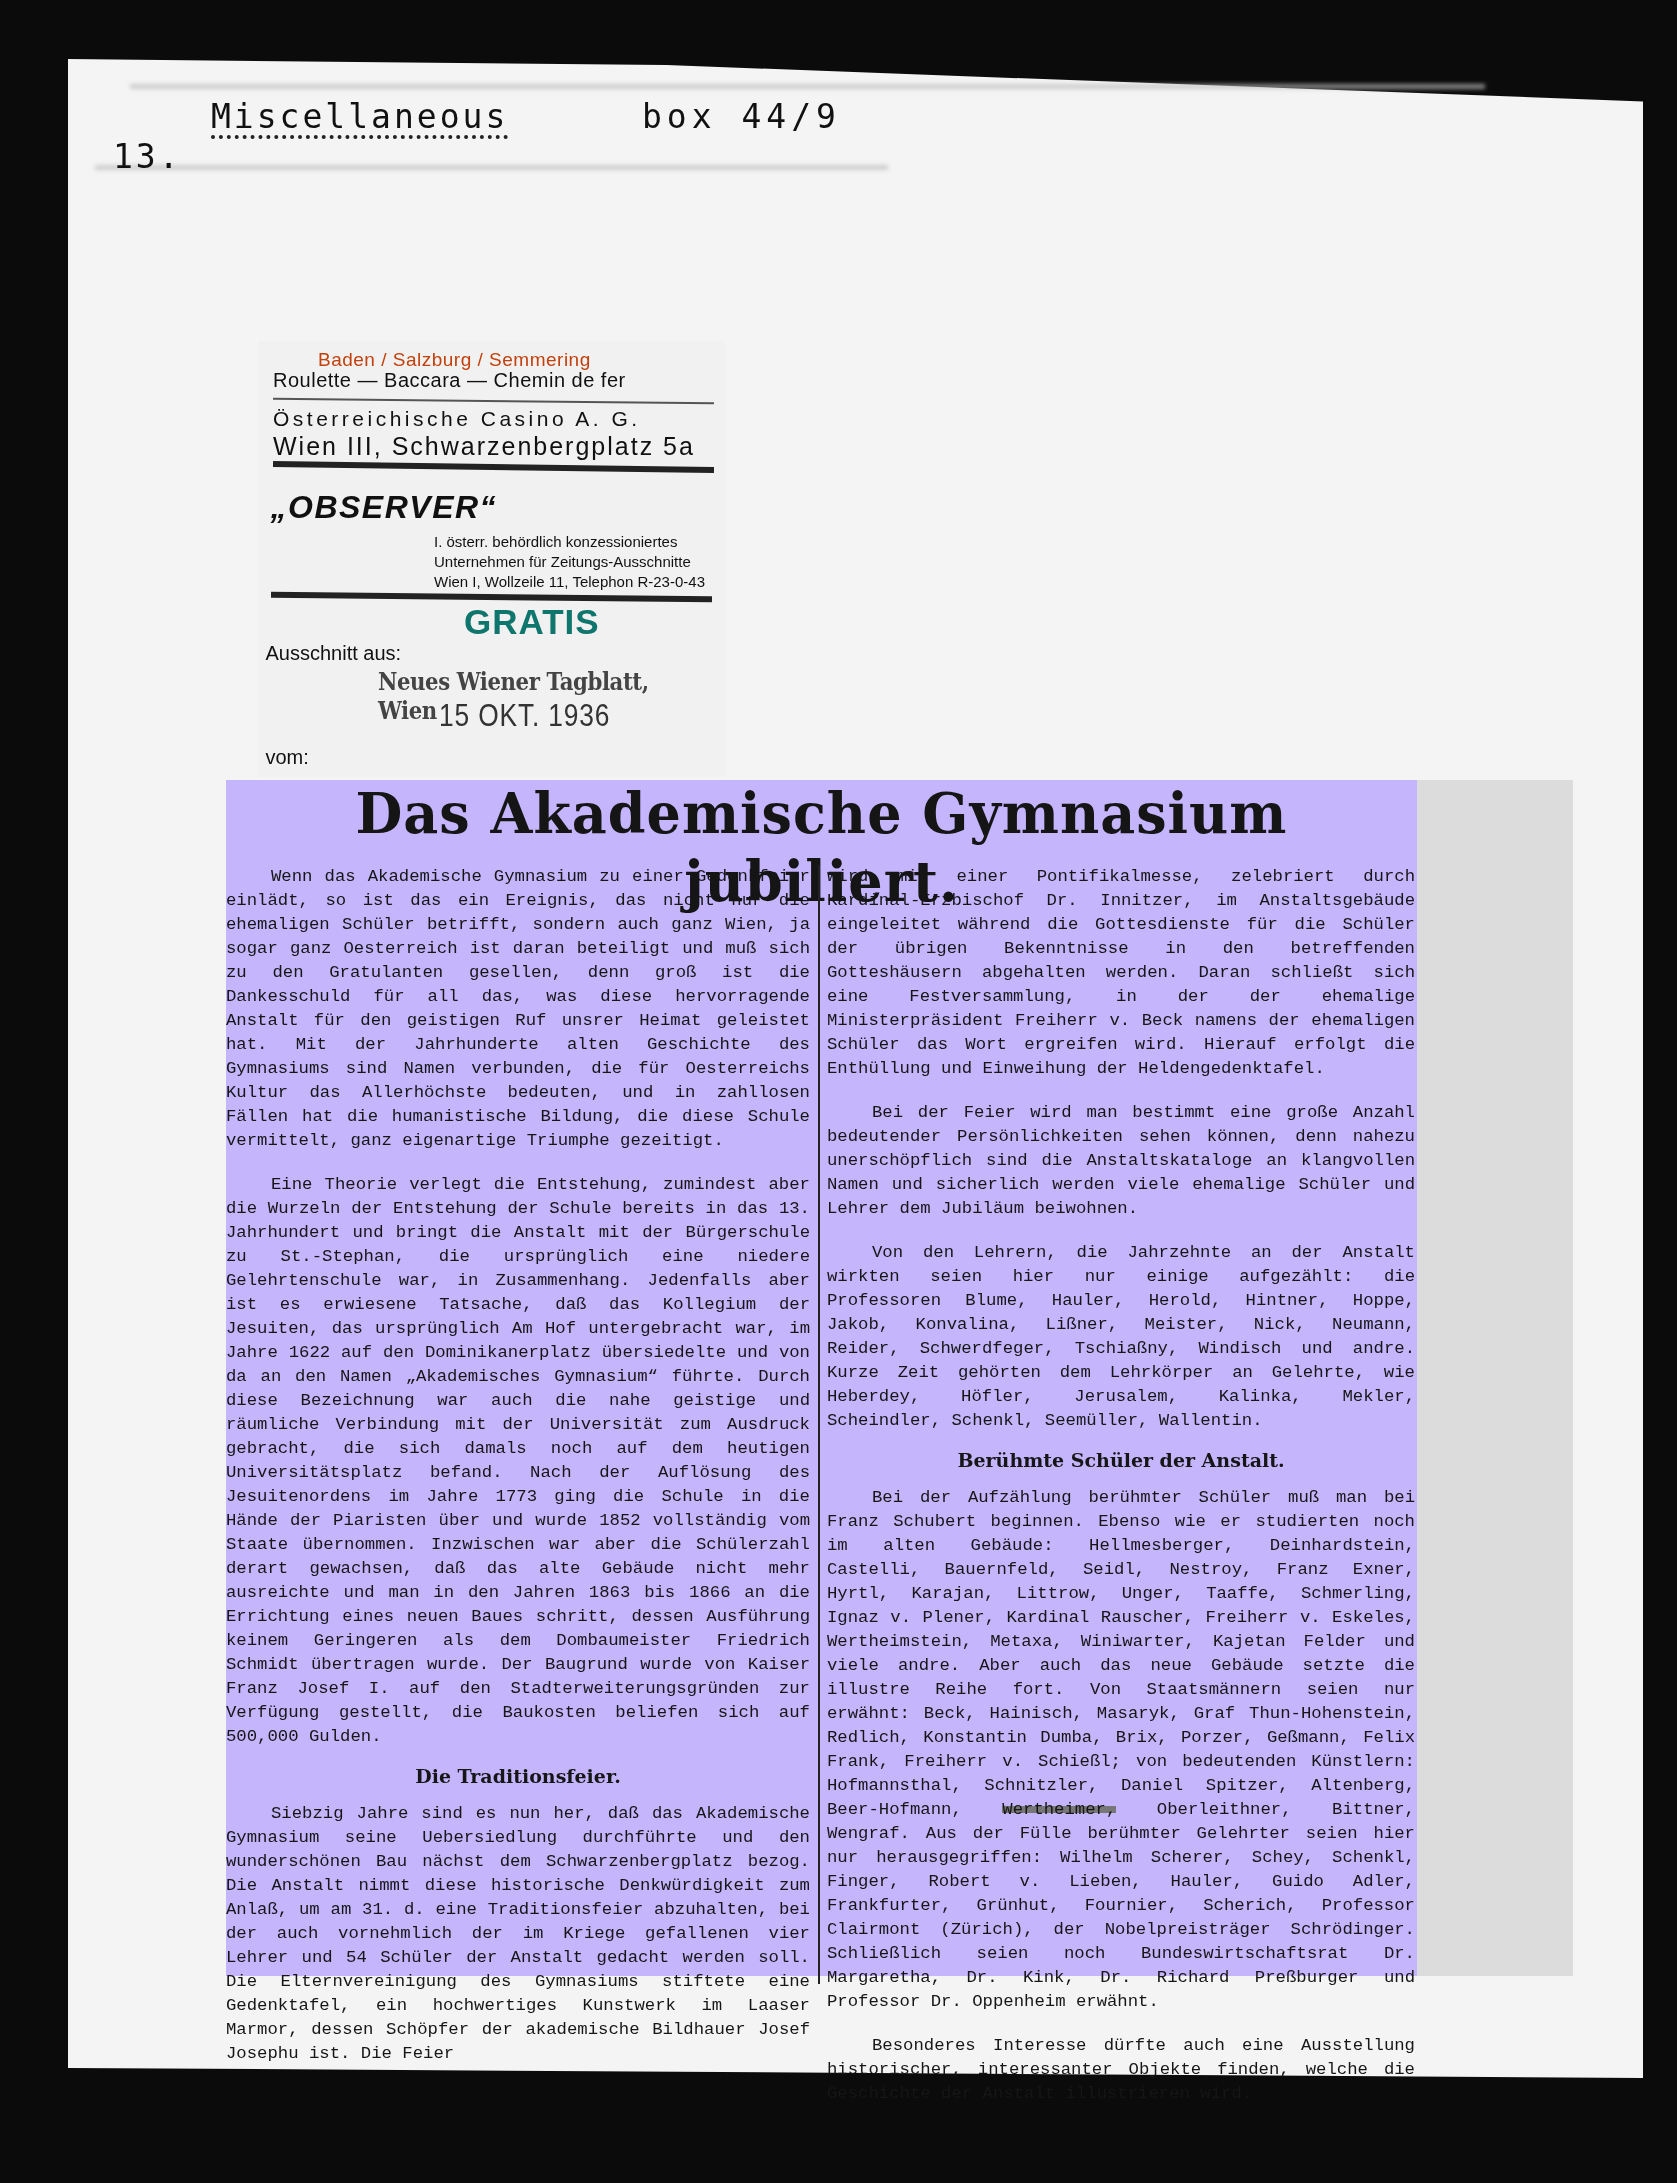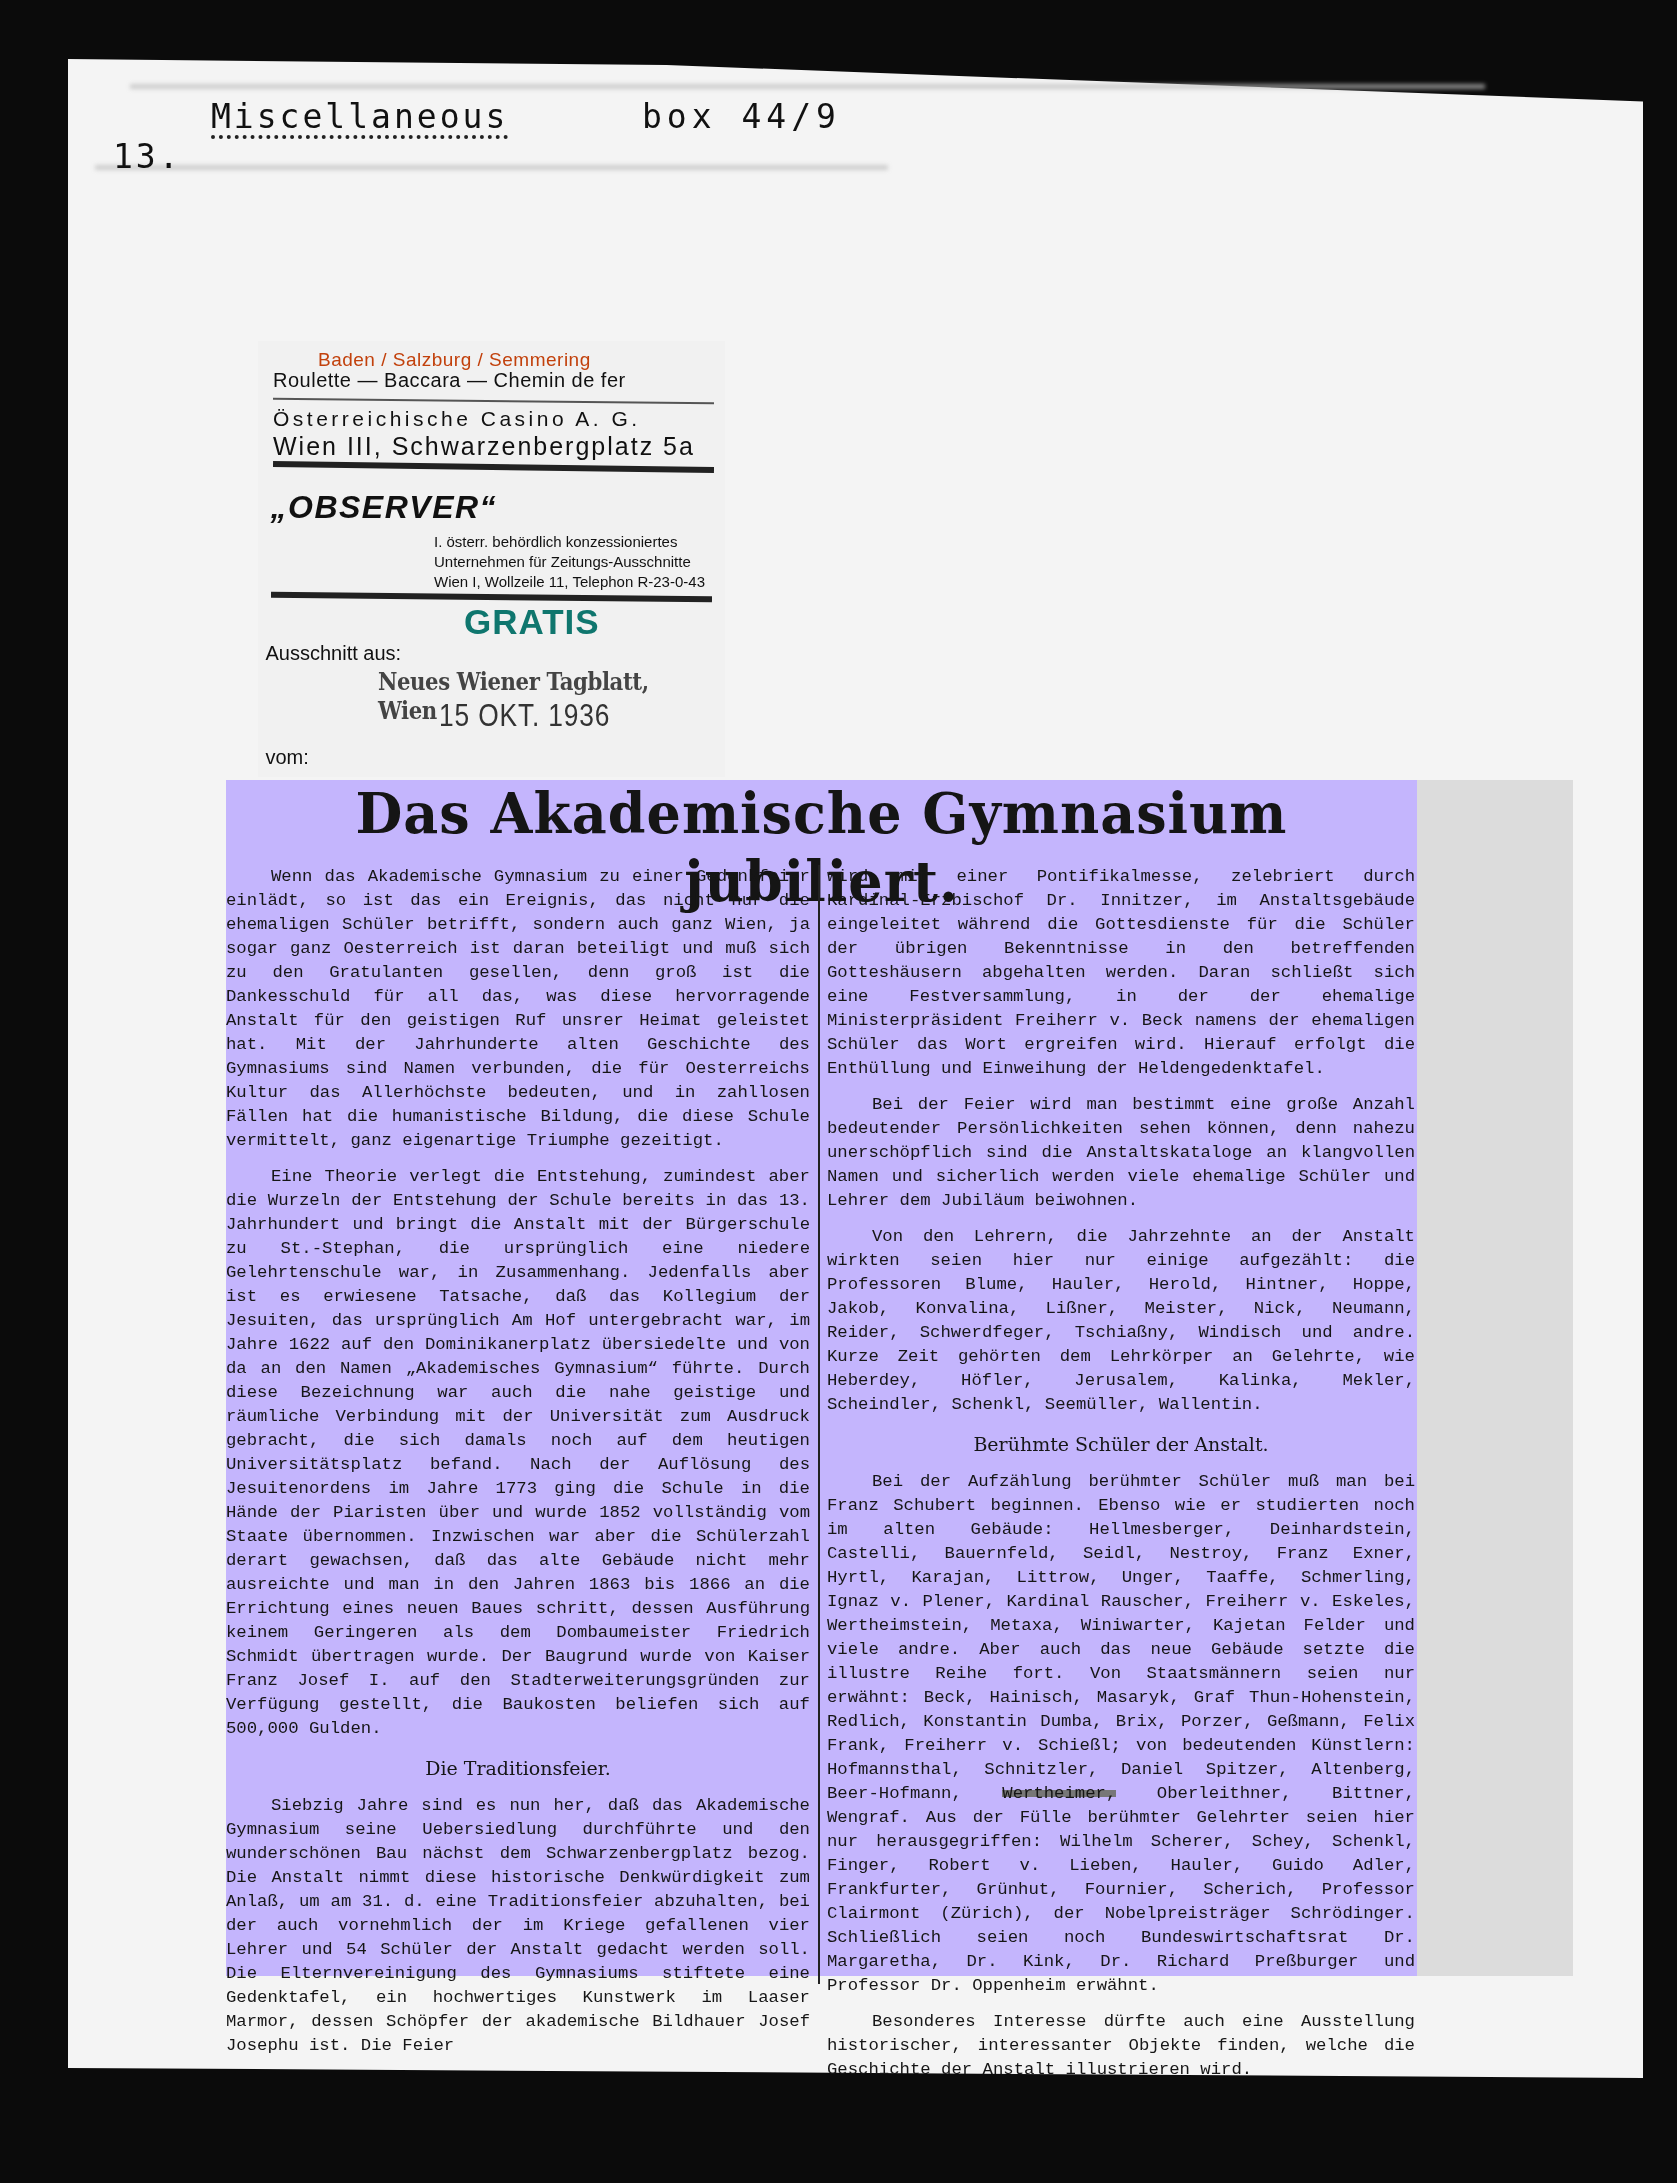--- a/index.html
+++ b/index.html
@@ -69,24 +69,24 @@
     }
     .col {
       position: absolute; top: 85px;
       font-family: "DejaVu Serif", serif; font-size: 17.3px; line-height: 24px;
       text-align: justify; color: #161616;
     }
     .col.left { left: 0; width: 584px; }
     .col.right { left: 601px; width: 588px; }
     .col-divider { position: absolute; left: 592px; top: 85px; width: 1.5px; height: 1119px; background: #222; }
     .para { margin: 0; text-indent: 45px; font-family: Liberation Mono, monospace; }
-    .para + .para { margin-top: 12px; }
+    .para + .para { margin-top: 20px; }
     .para.noindent { text-indent: 0; }
     .subhead {
-      text-align: center; font-weight: normal; font-size: 19px;
+      text-align: center; font-weight: bold; font-size: 19px;
       margin: 15px 0 14px;
     }
     .scribble { background: linear-gradient(#777,#777) center/100% 7px no-repeat; }
     .right-bg {
       position: absolute; left: 1417px; top: 780px; width: 156px; height: 1196px;
       background: #dcdcdc;
     }
   </style>
 </head>
 <body>

